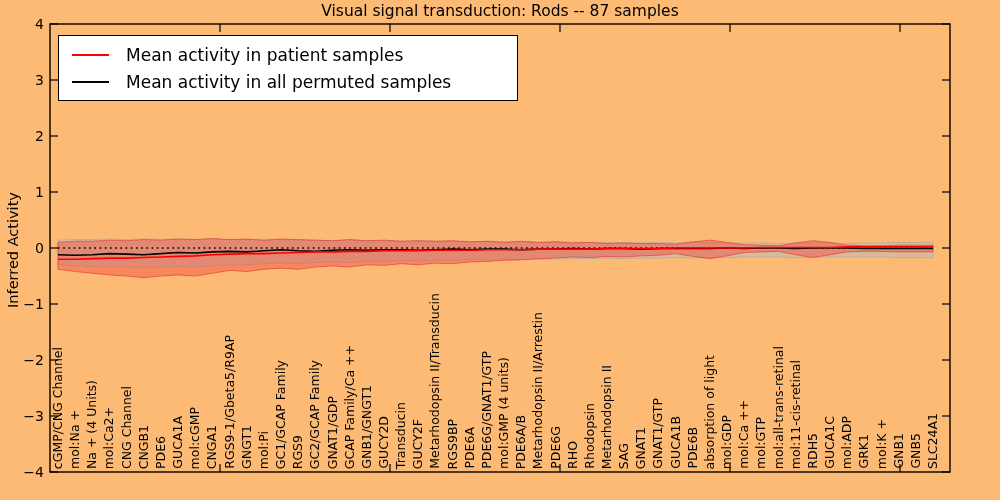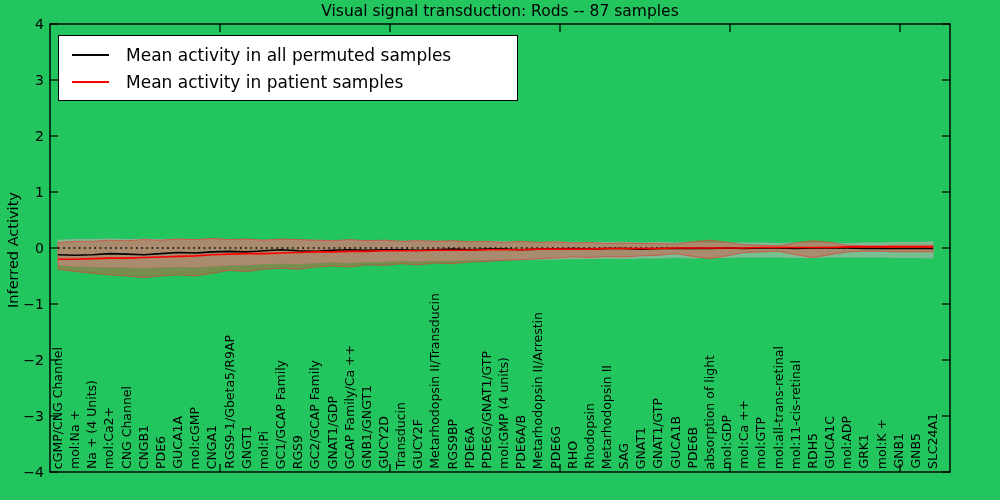--- a/index.html
+++ b/index.html
@@ -1,17 +1,17 @@
 <!DOCTYPE html>
 <html><head>
 <meta charset="utf-8">
 <style>
   html,body{margin:0;padding:0;background:#ffffff;}
   body{width:1000px;height:500px;overflow:hidden;font-family:"DejaVu Sans",sans-serif;color:#000;}
-  .fig{position:relative;width:1000px;height:500px;background:#22c55e;}
+  .fig{position:relative;width:1000px;height:500px;background:#fdba74;}
   .title{position:absolute;top:2px;left:0;width:1000px;text-align:center;font-size:15.5px;}
   .ylabel{position:absolute;top:250px;left:13px;transform:translate(-50%,-50%) rotate(-90deg);
           font-size:14.5px;white-space:nowrap;}
   .xlabel{position:absolute;top:478px;left:0;width:1000px;text-align:center;font-size:14.5px;}
   svg#plot{position:absolute;top:0;left:0;}
   .ytick{position:absolute;left:0;width:44px;text-align:right;font-size:14px;line-height:16px;height:16px;}
   .xcat{position:absolute;bottom:31px;width:14px;writing-mode:vertical-rl;transform:rotate(180deg);
         font-size:12.5px;line-height:14px;white-space:nowrap;text-align:left;}
   .legend{position:absolute;left:58px;top:35px;width:460px;box-sizing:border-box;
           border:1.6px solid #000;background:#fff;padding:5px 0 5px 13px;}
@@ -124,21 +124,21 @@
       <div class="xcat" style="left: 840.216px;">mol:ADP</div>
       <div class="xcat" style="left: 857.373px;">GRK1</div>
       <div class="xcat" style="left: 874.529px;">mol:K +</div>
       <div class="xcat" style="left: 891.686px;">GNB1</div>
       <div class="xcat" style="left: 908.843px;">GNB5</div>
       <div class="xcat" style="left: 926px;">SLC24A1</div>
     </div>
 
   <div class="legend">
     <div class="legend-row">
+      <span class="legend-line" style="background: rgb(255, 0, 0);"></span>
+      <span class="legend-label">Mean activity in patient samples</span>
+    </div>
+    <div class="legend-row">
       <span class="legend-line" style="background: rgb(0, 0, 0);"></span>
       <span class="legend-label">Mean activity in all permuted samples</span>
-    </div>
-    <div class="legend-row">
-      <span class="legend-line" style="background: rgb(255, 0, 0);"></span>
-      <span class="legend-label">Mean activity in patient samples</span>
     </div>
   </div>
 </div>
 
 </body></html>

